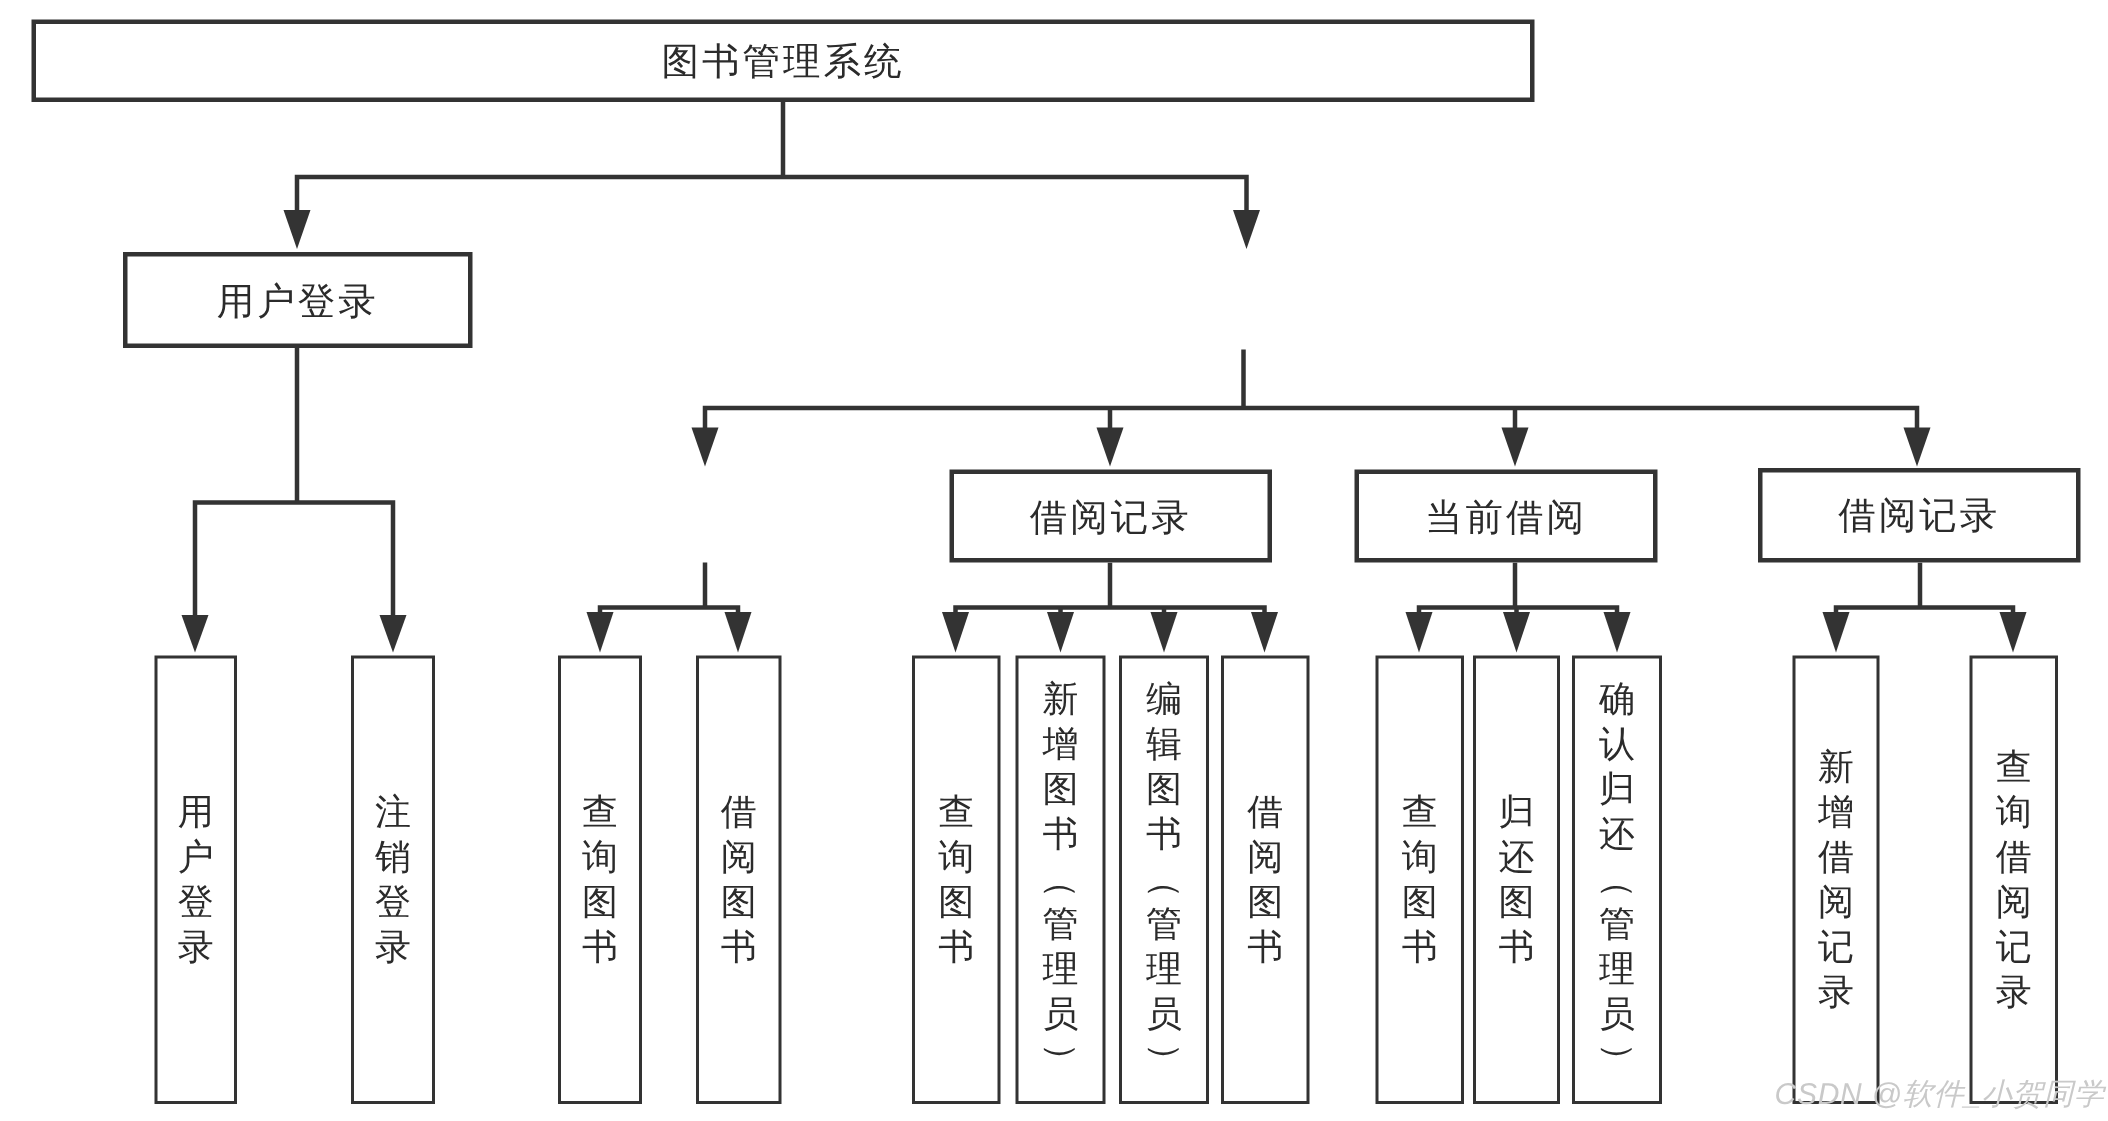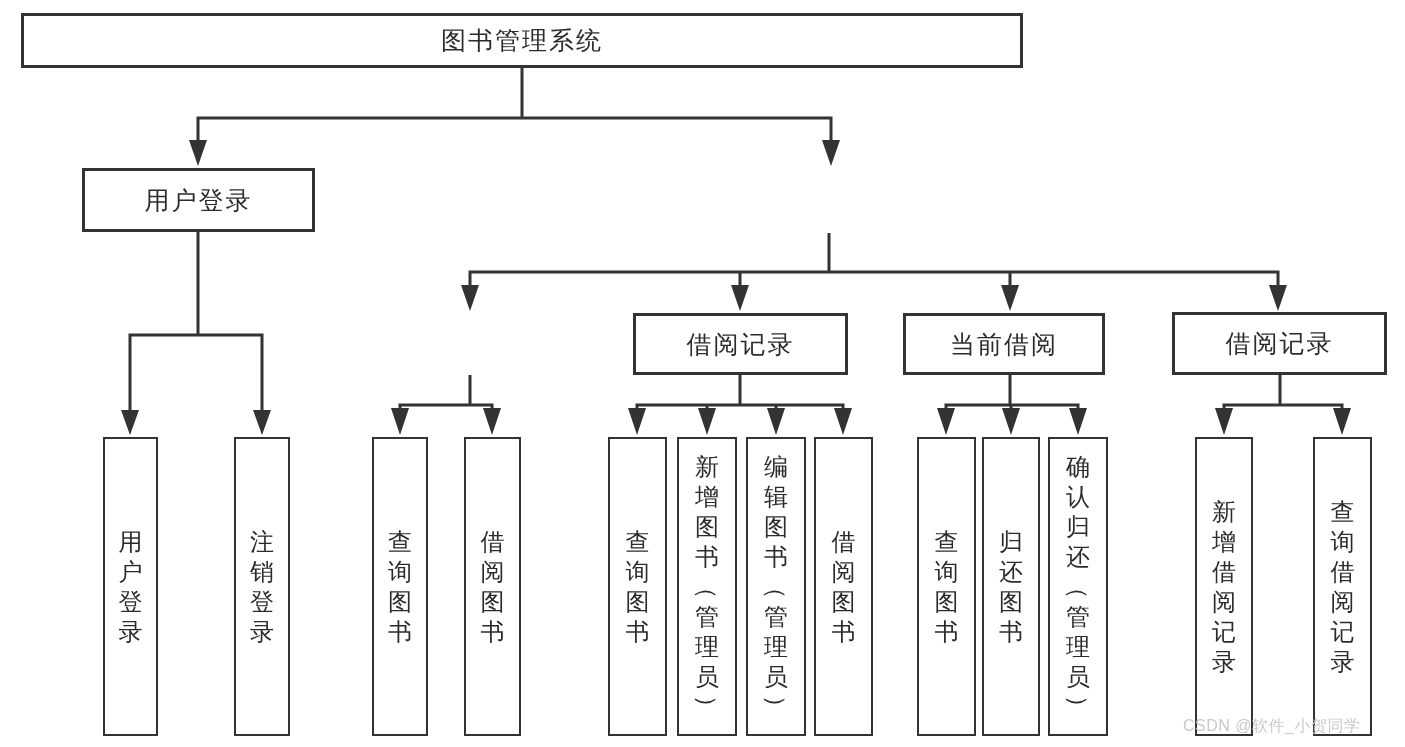--- a/index.html
+++ b/index.html
@@ -40,24 +40,25 @@
     font-size:24px;
     line-height:30px;
     height:30px;width:30px;
     text-align:center;
     color:var(--text);
   }
   .vchar.rot{transform:rotate(90deg);}
   .watermark{
     position:absolute;
     left:1183px;top:716px;
-    font-size:16px;
+    font-size:20px;
     letter-spacing:0.5px;
     color:var(--watermark);
     white-space:nowrap;
+    font-style:italic;
   }
 </style>
 </head>
 <body>
 
 <div class="stage">
 
   <svg class="wires" viewBox="0 0 1405 747" width="1405" height="747" xmlns="http://www.w3.org/2000/svg">
     <g>
       <path class="wire" d="M522,68 V118 M198,144 V118 H831 V144"></path>

